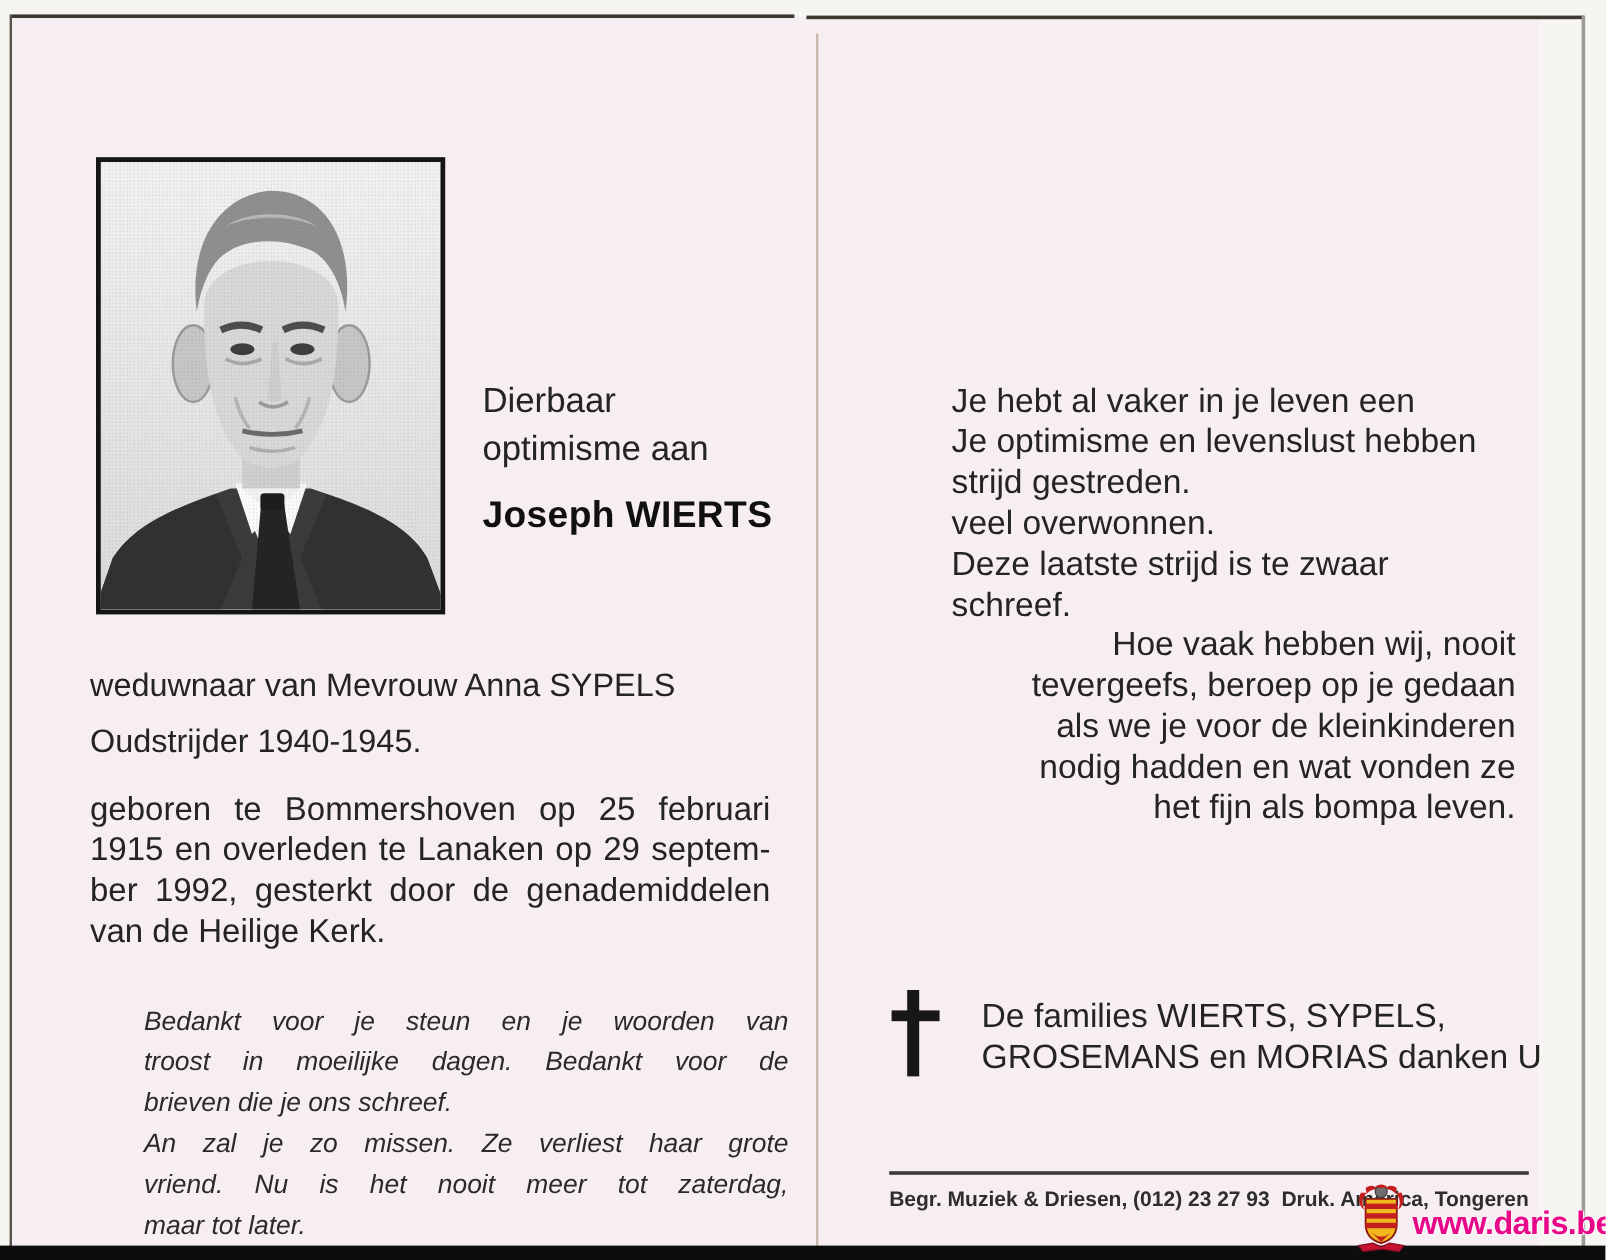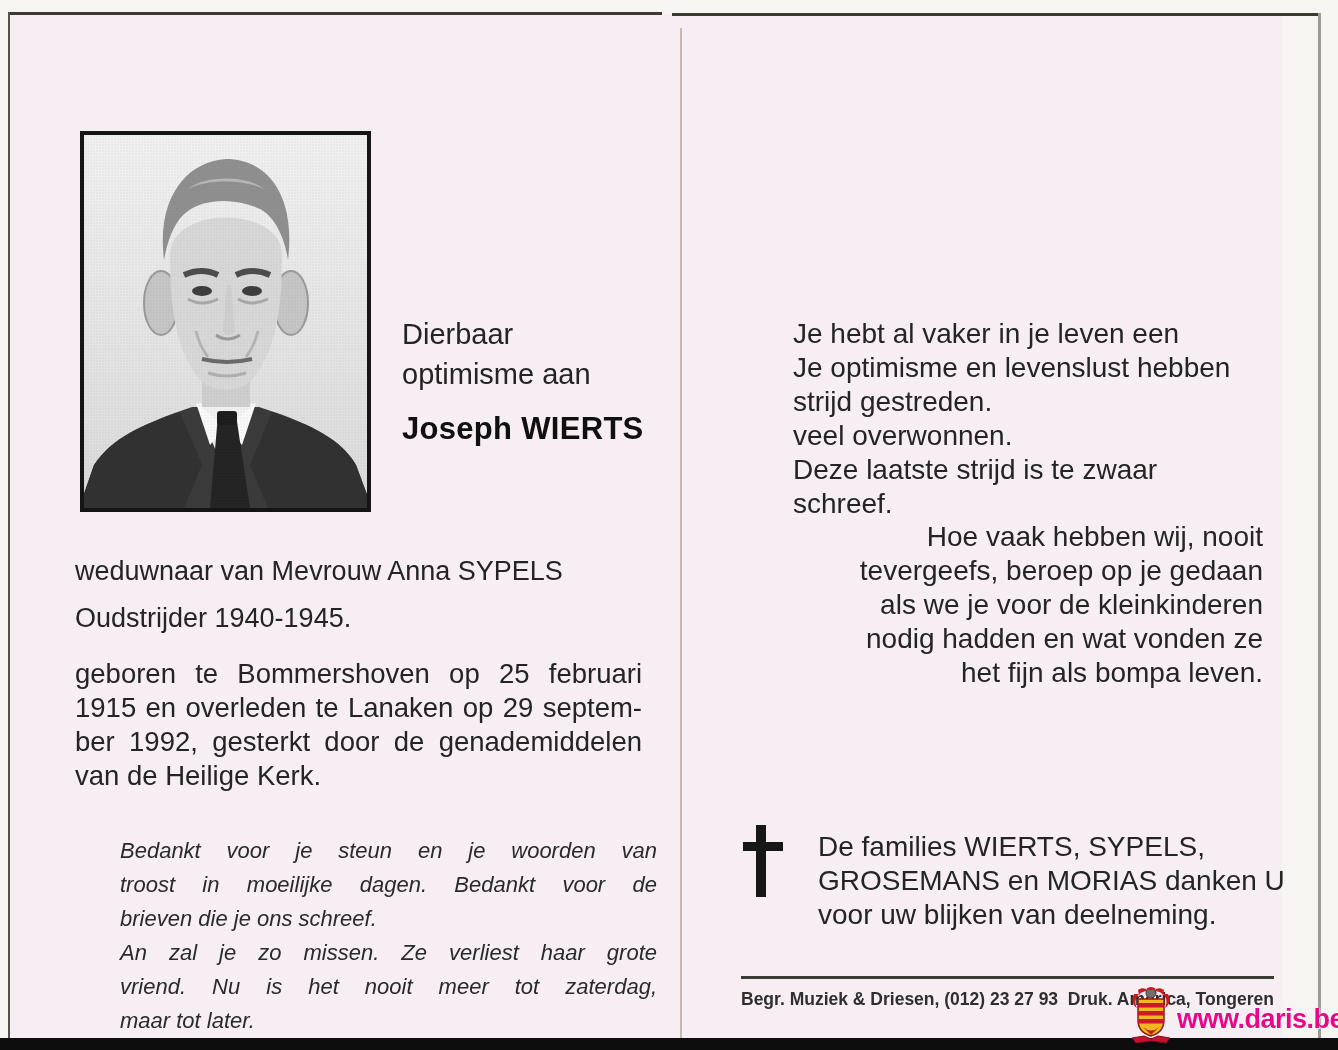--- a/index.html
+++ b/index.html
@@ -168,21 +168,20 @@
   </div>
 
   <div class="cross">
     <div class="v"></div>
     <div class="h"></div>
   </div>
 
   <div class="fam-thanks">
     <div>De families WIERTS, SYPELS,</div>
     <div>GROSEMANS en MORIAS danken U</div>
-    <div>voor uw blijken van deelneming.</div>
   </div>
 
   <div class="footer-rule"></div>
   <div class="footer">
     <span>Begr. Muziek &amp; Driesen, (012) 23 27 93</span>
     <span>Druk. America, Tongeren</span>
   </div>
 
 </div>
 

